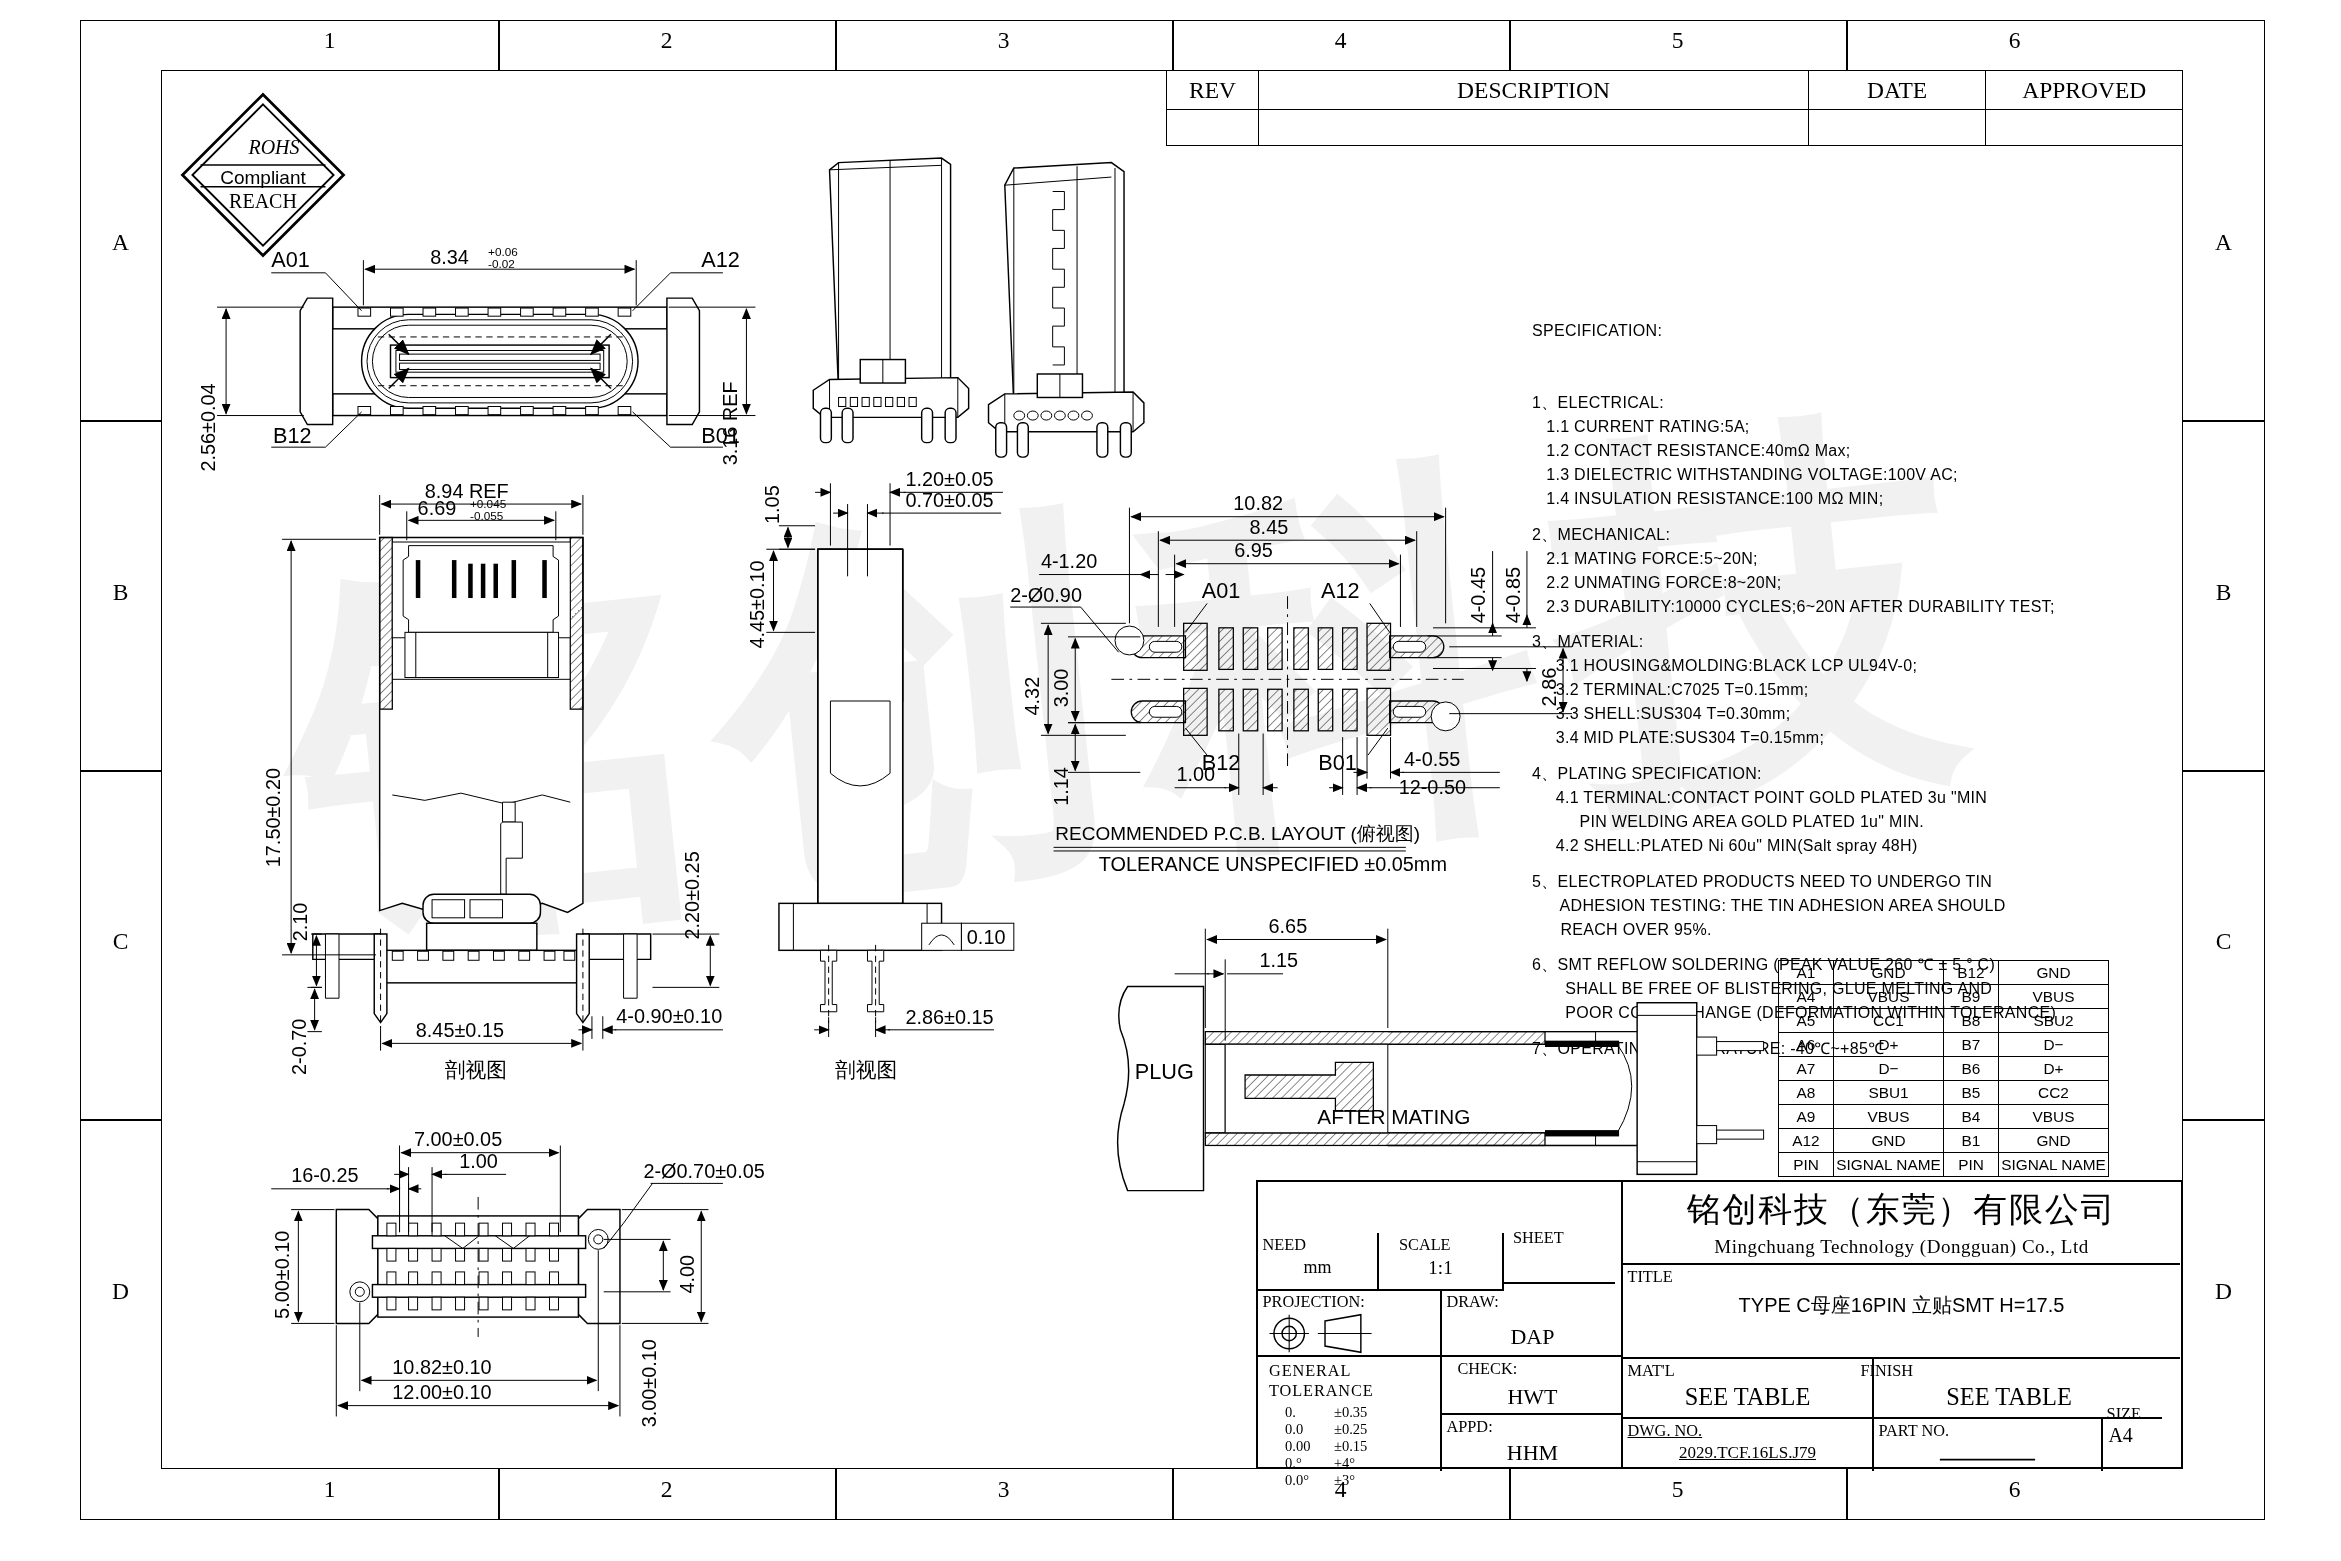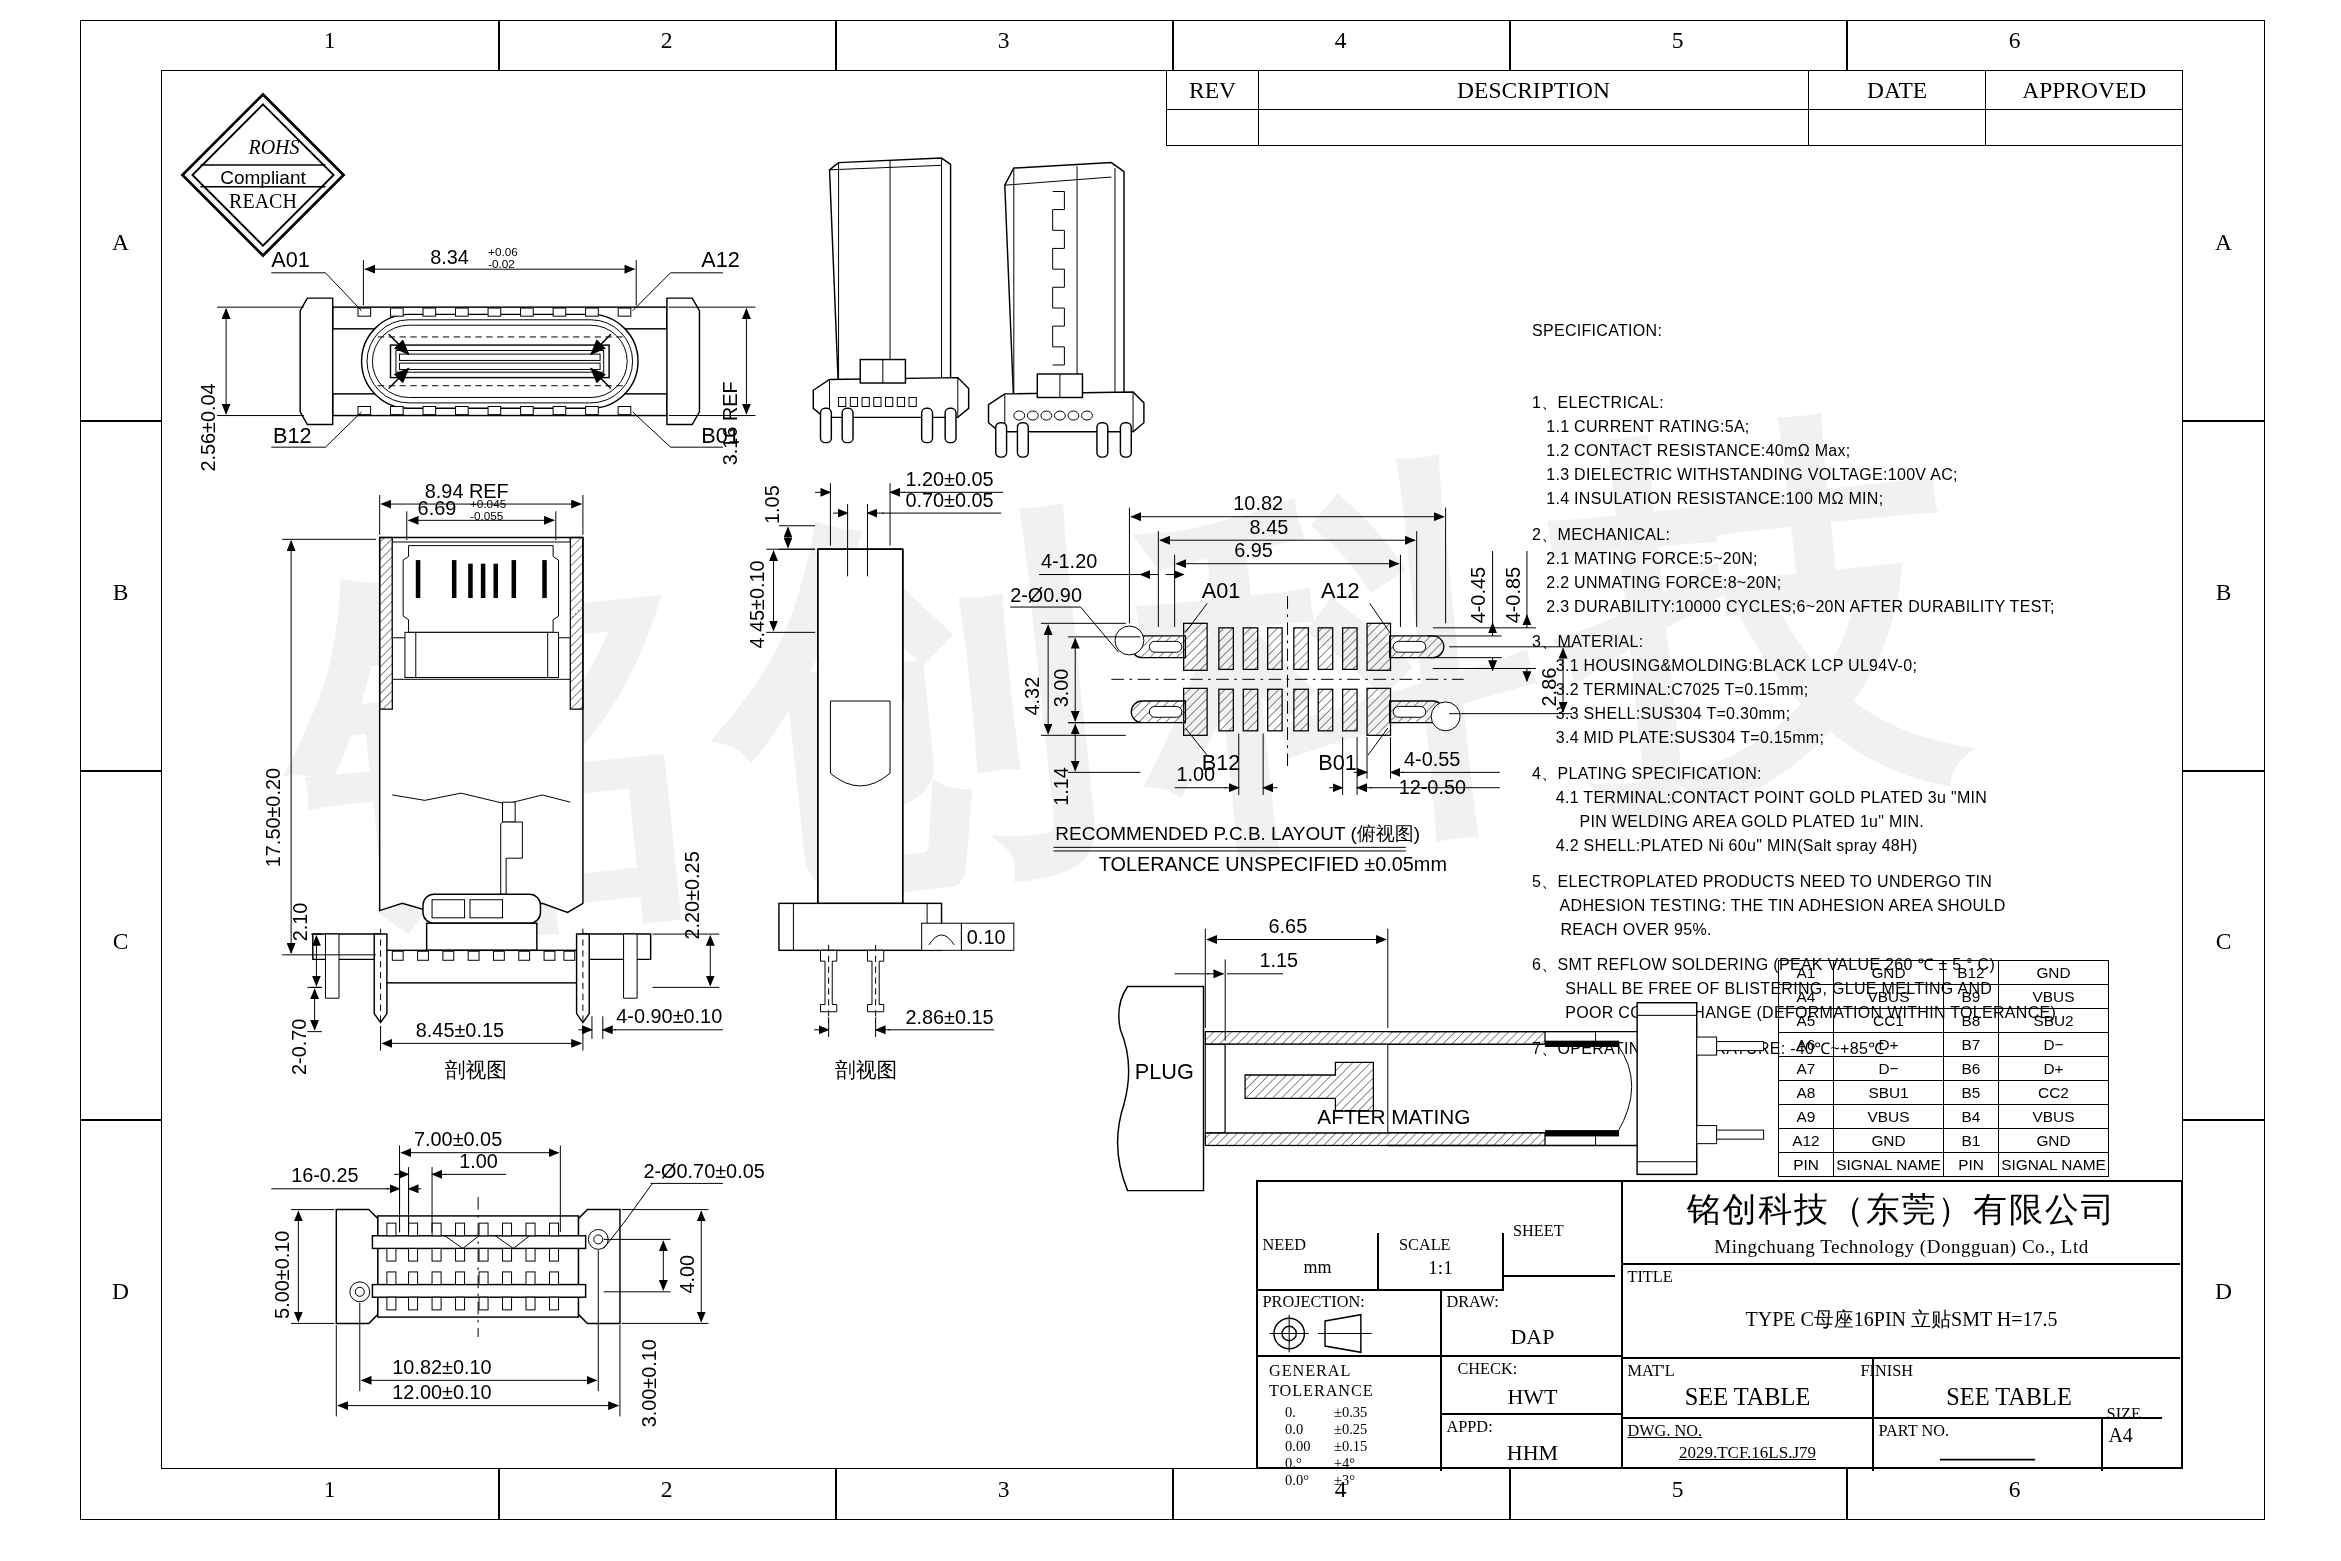--- a/index.html
+++ b/index.html
@@ -227,21 +227,21 @@
     <div id="tb-left">
 
       <div class="tb-cell bdr-b bdr-r" style="left:0;top:51px;width:121px;height:58px;">
         <div class="tb-h" style="padding:1.8px 0 0 4.5px;">NEED</div>
         <div class="tb-v" style="font-size:18px;margin-top:2.7px;">mm</div>
       </div>
       <div class="tb-cell bdr-b bdr-r" style="left:121px;top:51px;width:125px;height:58px;">
         <div class="tb-h" style="padding:1.8px 0 0 20px;">SCALE</div>
         <div class="tb-v" style="font-size:19px;margin-top:2.7px;">1:1</div>
       </div>
-      <div class="tb-cell bdr-b" style="left:246px;top:37px;width:111px;height:58px;">
+      <div class="tb-cell bdr-b" style="left:246px;top:44px;width:111px;height:58px;">
         <div class="tb-h" style="padding:1.8px 0 0 9px;">SHEET</div>
         <div class="tb-v" style="font-size:19px;margin-top:2.7px;"></div>
       </div>
 
       <div class="tb-cell bdr-b bdr-r" style="left:0;top:108px;width:184px;height:67px;">
         <div class="tb-h" style="padding:1.8px 0 0 4.5px;">PROJECTION:</div>
         <svg class="proj-svg" style="left:7.2px;top:22px;" width="172" height="43" viewBox="0 0 190 48">
           <circle cx="26" cy="24" r="17" fill="none" stroke="#000" stroke-width="1.6"></circle>
           <circle cx="26" cy="24" r="8" fill="none" stroke="#000" stroke-width="1.6"></circle>
           <line x1="4" y1="24" x2="48" y2="24" stroke="#000" stroke-width="1.2"></line>
@@ -276,21 +276,21 @@
     </div>
 
     <div id="tb-right">
       <div class="tb-cell bdr-b" style="left:0;top:0;width:557px;height:83px;padding-top:4.5px;">
         <div class="cn-name">铭创科技（东莞）有限公司</div>
         <div class="en-name" style="margin-top:3.6px;">Mingchuang Technology (Dongguan) Co., Ltd</div>
       </div>
 
       <div class="tb-cell bdr-b" style="left:0;top:83px;width:557px;height:94px;">
         <div class="tb-h" style="padding:1.8px 0 0 4.5px;">TITLE</div>
-        <div style="font-family:Liberation Serif, serif;font-size:20px;text-align:center;margin-top:19px;">TYPE C母座16PIN 立贴SMT H=17.5</div>
+        <div style="font-family:Liberation Sans, sans-serif;font-size:20px;text-align:center;margin-top:5px;">TYPE C母座16PIN 立贴SMT H=17.5</div>
       </div>
 
       <div class="tb-cell bdr-b bdr-r" style="left:0;top:177px;width:251px;height:60px;">
         <div class="tb-h" style="padding:1.8px 0 0 4.5px;">MAT'L</div>
         <div class="tb-v" style="font-size:24.4px;margin-top:1.8px;">SEE TABLE</div>
       </div>
       <div class="tb-cell bdr-b" style="left:233px;top:177px;width:306px;height:60px;">
         <div class="tb-h" style="padding:1.8px 0 0 4.5px;">FINISH</div>
         <div class="tb-v" style="font-size:24.4px;margin-top:1.8px;">SEE TABLE</div>
       </div>

